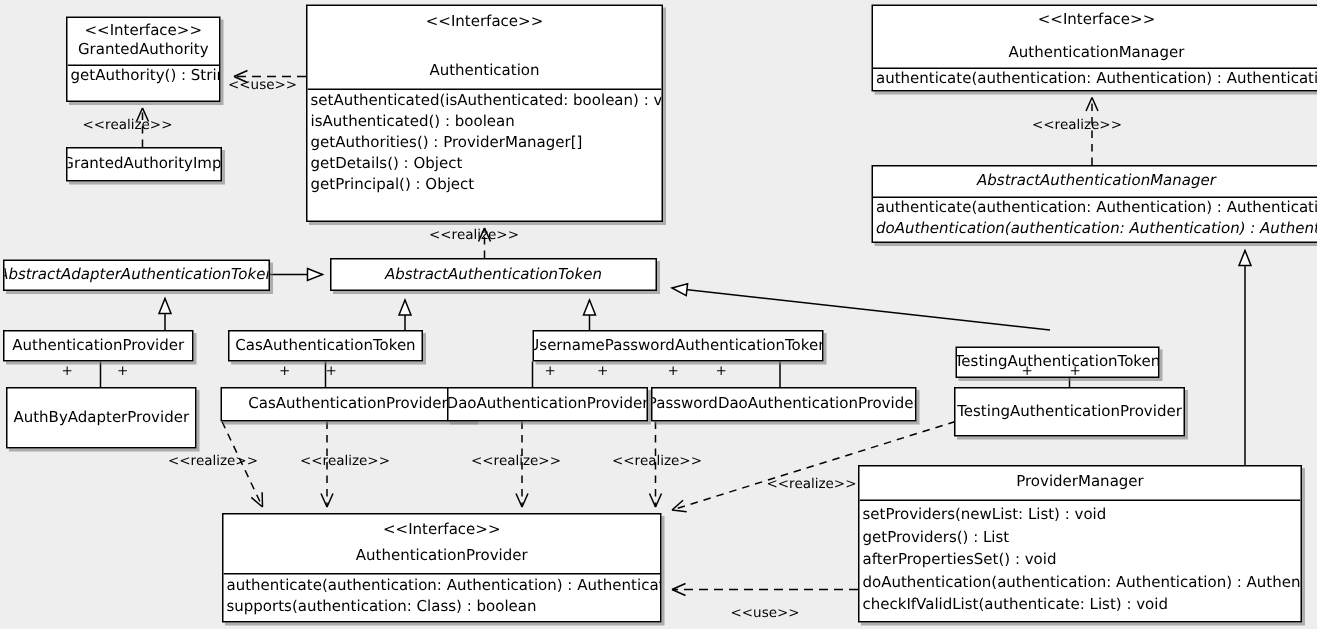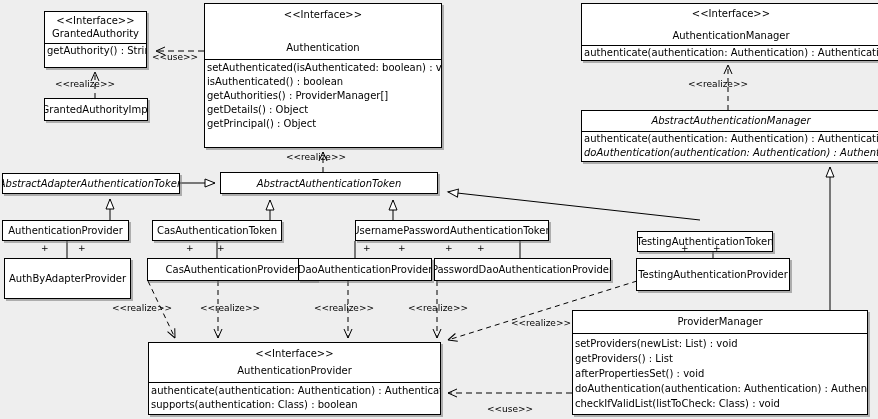--- a/index.html
+++ b/index.html
@@ -265,21 +265,21 @@
   <div class="uml-class" style="left:572px;top:310px;width:296px;height:105px;">
     <div class="hdr" style="padding:4px 4px 5px 4px;">
       <span class="cname">ProviderManager</span>
     </div>
     <div class="sep"></div>
     <div class="members" style="padding-top:2px;">
       <div class="member" style="line-height:15px;">setProviders(newList: List) : void</div>
       <div class="member" style="line-height:15px;">getProviders() : List</div>
       <div class="member" style="line-height:15px;">afterPropertiesSet() : void</div>
       <div class="member" style="line-height:15px;">doAuthentication(authentication: Authentication) : Authentication</div>
-      <div class="member" style="line-height:15px;">checkIfValidList(listToCheck: Class) : void</div>
+      <div class="member" style="line-height:15px;">checkIfValidList(authenticate: List) : void</div>
     </div>
   </div>
 
   <div class="edge-label" style="left:152px;top:52px;">&lt;&lt;use&gt;&gt;</div>
 
   <div class="edge-label" style="left:55px;top:79px;">&lt;&lt;realize&gt;&gt;</div>
 
   <div class="edge-label" style="left:286px;top:152px;">&lt;&lt;realize&gt;&gt;</div>
 
   <div class="edge-label" style="left:688px;top:79px;">&lt;&lt;realize&gt;&gt;</div>

